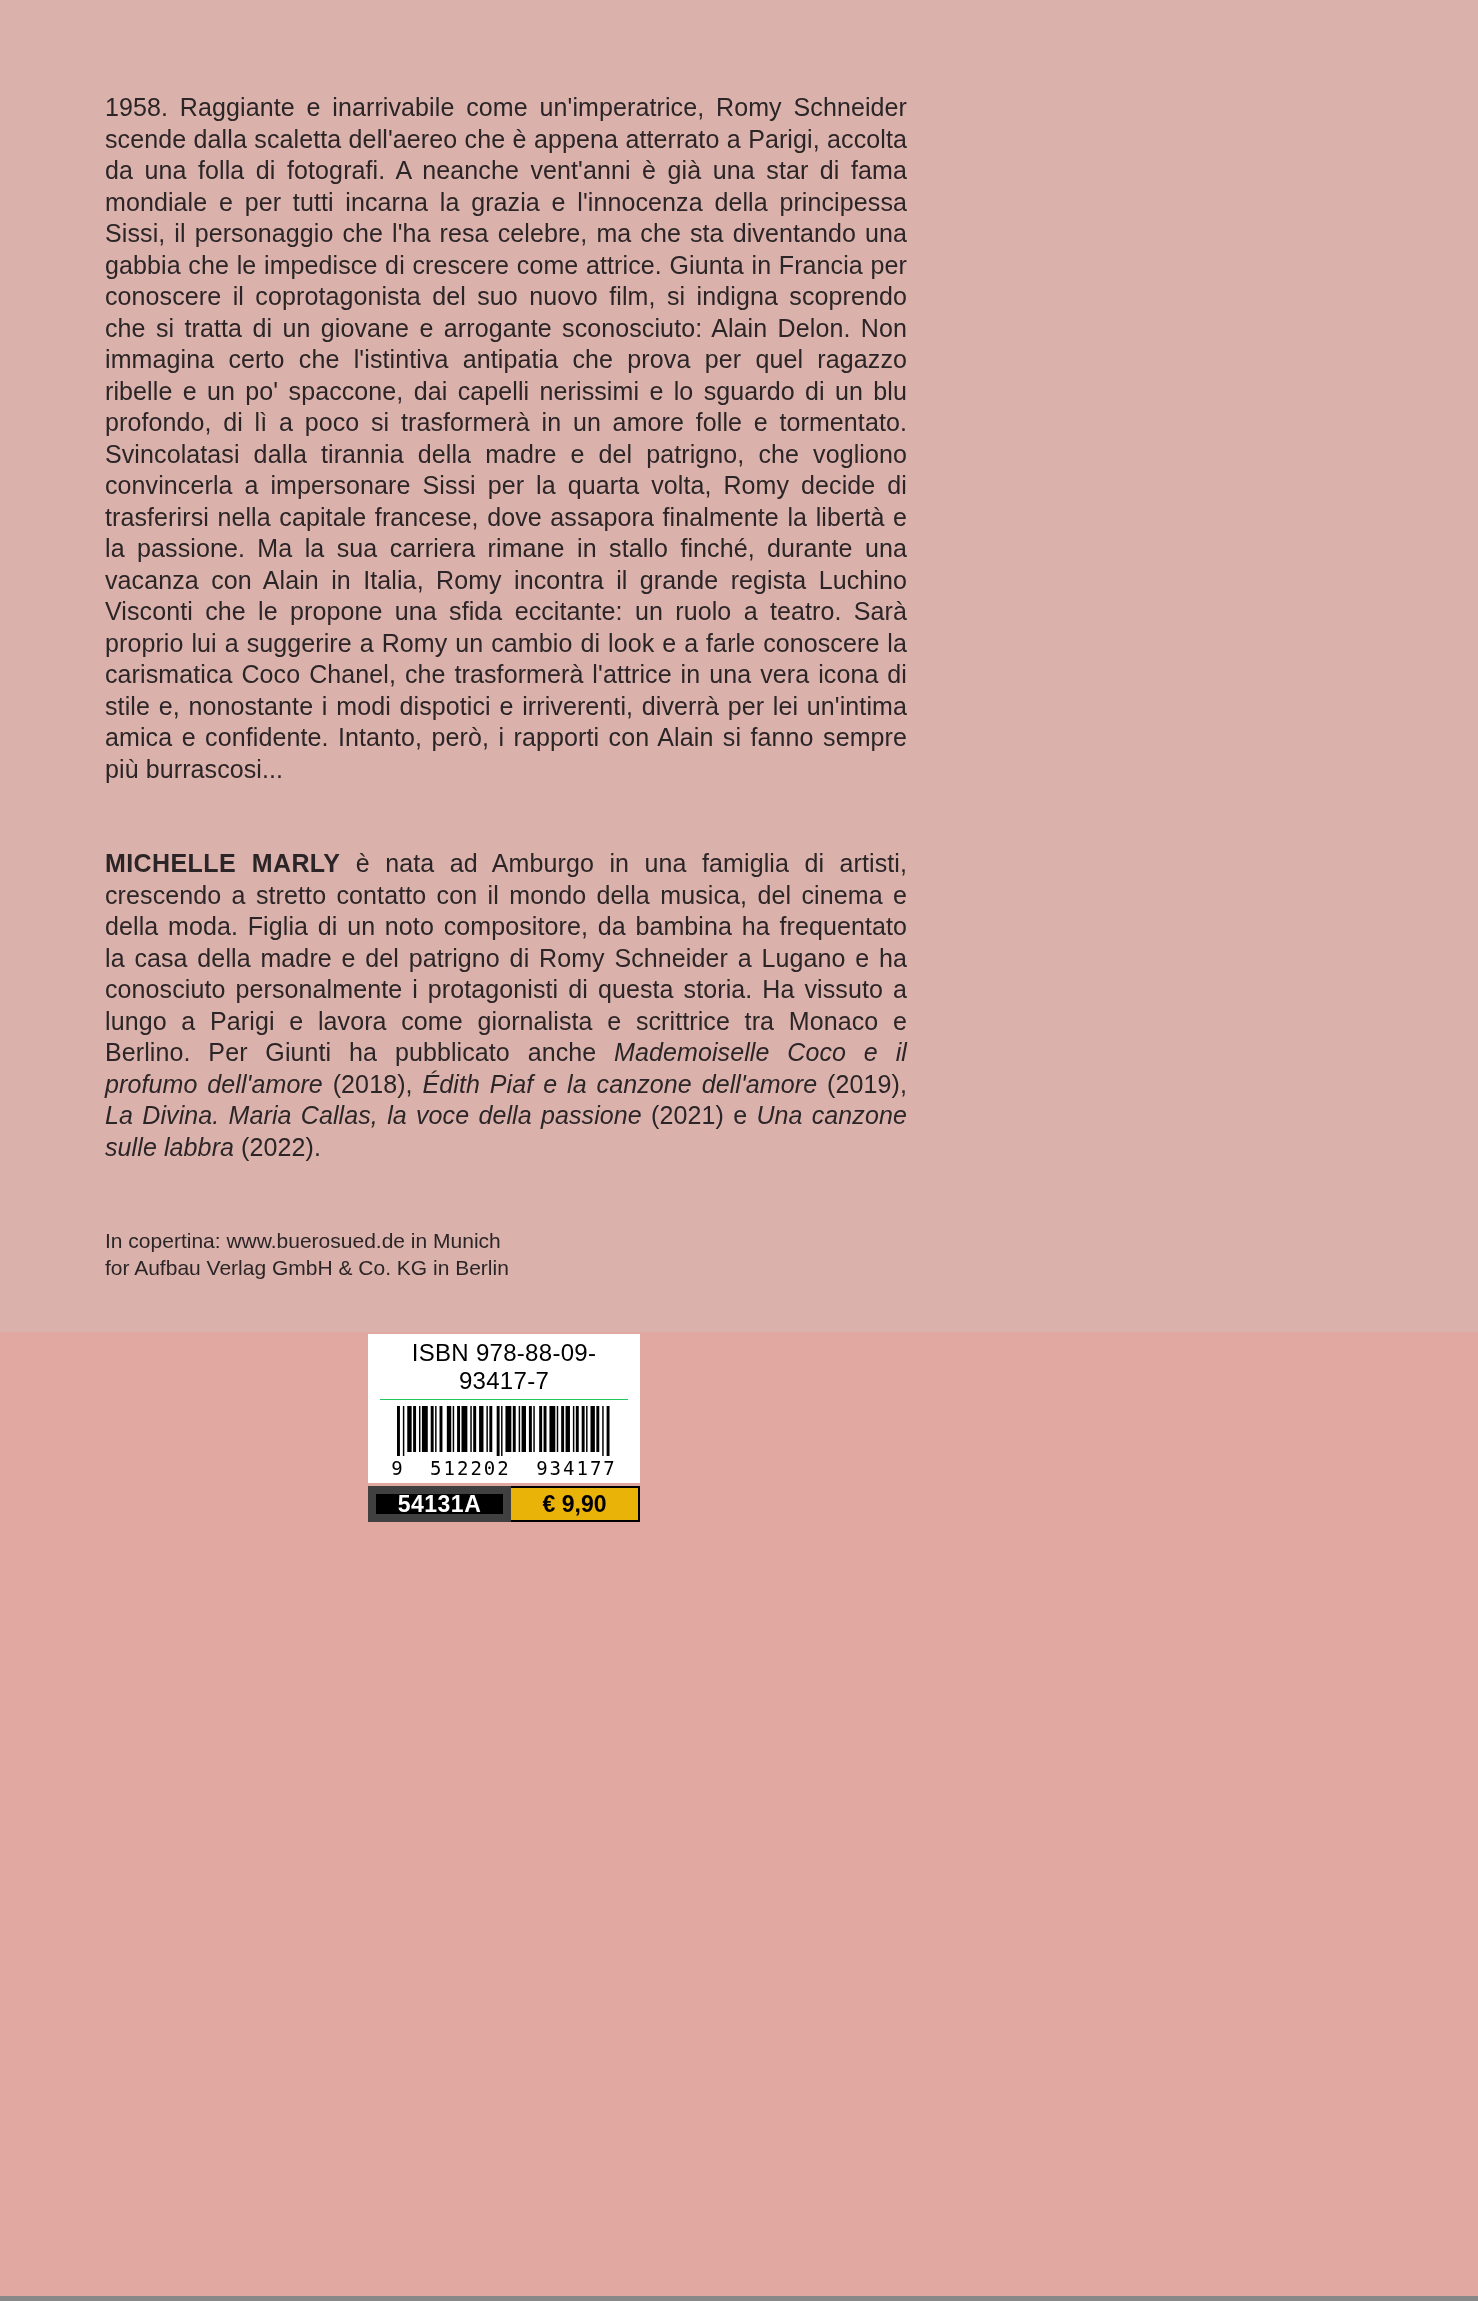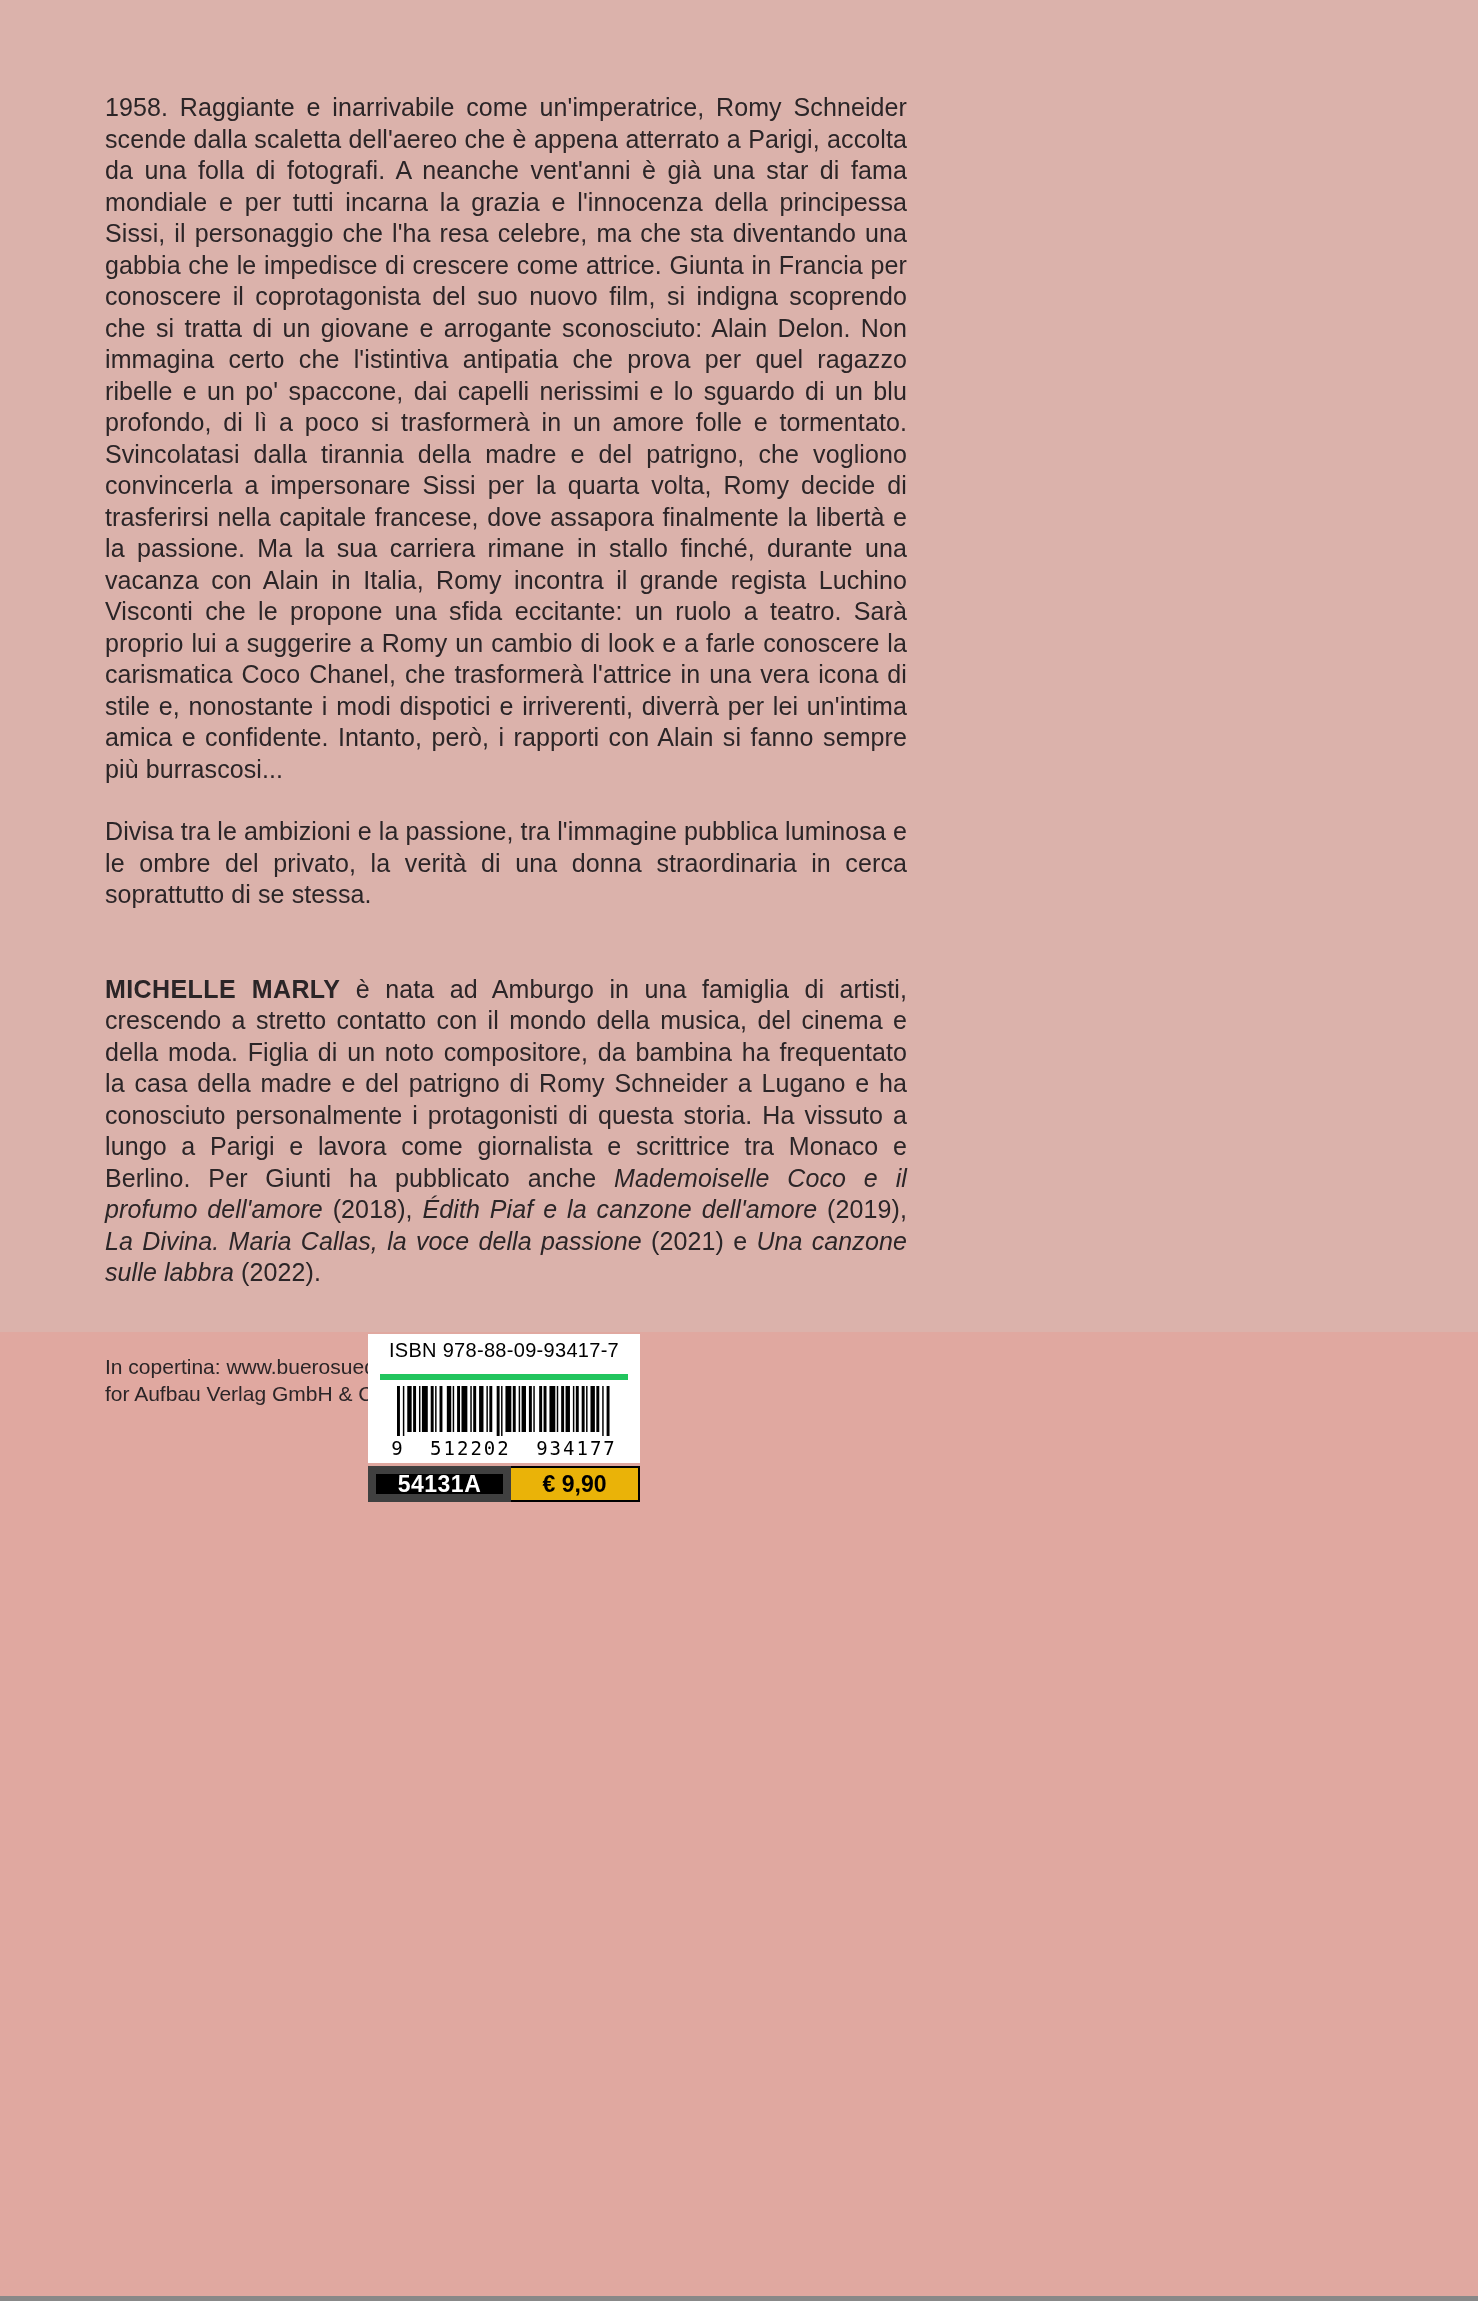--- a/index.html
+++ b/index.html
@@ -59,25 +59,25 @@
     left: 368px;
     top: 1334px;
     width: 272px;
   }
   .isbn-white {
     background: #ffffff;
     padding: 5px 12px 4px 12px;
     text-align: center;
   }
   .isbn-label {
-    font-size: 20px;
+    font-size: 24px;
     letter-spacing: 0.3px;
     color: #000;
-    padding-bottom: 12px;
-    border-bottom: 6px solid #22c55e;
+    padding-bottom: 4px;
+    border-bottom: 1px solid #22c55e;
   }
   .barcode {
     display: block;
     margin: 6px auto 0 auto;
   }
   .isbn-digits {
     font-family: "DejaVu Sans Mono", monospace;
     font-size: 19px;
     letter-spacing: 2px;
     word-spacing: 12px;
@@ -118,21 +118,20 @@
 </head>
 <body>
 
 <div class="cover">
 
   <div class="bottom-band"></div>
 
   <div class="text-col">
     <p class="body-text">1958. Raggiante e inarrivabile come un'imperatrice, Romy Schneider scende dalla scaletta dell'aereo che è appena atterrato a Parigi, accolta da una folla di fotografi. A neanche vent'anni è già una star di fama mondiale e per tutti incarna la grazia e l'innocenza della principessa Sissi, il personaggio che l'ha resa celebre, ma che sta diventando una gabbia che le impedisce di crescere come attrice. Giunta in Francia per conoscere il coprotagonista del suo nuovo film, si indigna scoprendo che si tratta di un giovane e arrogante sconosciuto: Alain Delon. Non immagina certo che l'istintiva antipatia che prova per quel ragazzo ribelle e un po' spaccone, dai capelli nerissimi e lo sguardo di un blu profondo, di lì a poco si trasformerà in un amore folle e tormentato. Svincolatasi dalla tirannia della madre e del patrigno, che vogliono convincerla a impersonare Sissi per la quarta volta, Romy decide di trasferirsi nella capitale francese, dove assapora finalmente la libertà e la passione. Ma la sua carriera rimane in stallo finché, durante una vacanza con Alain in Italia, Romy incontra il grande regista Luchino Visconti che le propone una sfida eccitante: un ruolo a teatro. Sarà proprio lui a suggerire a Romy un cambio di look e a farle conoscere la carismatica Coco Chanel, che trasformerà l'attrice in una vera icona di stile e, nonostante i modi dispotici e irriverenti, diverrà per lei un'intima amica e confidente. Intanto, però, i rapporti con Alain si fanno sempre più burrascosi...</p>
 
-    <p class="body-text para-gap">Divisa tra le ambizioni e la passione, tra l'immagine pubblica luminosa e le ombre del privato, la verità di una donna straordinaria in cerca soprattutto di se stessa.</p>
 
     <p class="body-text section-gap"><span class="author-name">MICHELLE MARLY</span><span> è nata ad Amburgo in una famiglia di artisti, crescendo a stretto contatto con il mondo della musica, del cinema e della moda. Figlia di un noto compositore, da bambina ha frequentato la casa della madre e del patrigno di Romy Schneider a Lugano e ha conosciuto personalmente i protagonisti di questa storia. Ha vissuto a lungo a Parigi e lavora come giornalista e scrittrice tra Monaco e Berlino. Per Giunti ha pubblicato anche </span><span class="book-title">Mademoiselle Coco e il profumo dell'amore</span><span> (2018), </span><span class="book-title">Édith Piaf e la canzone dell'amore</span><span> (2019), </span><span class="book-title">La Divina. Maria Callas, la voce della passione</span><span> (2021) e </span><span class="book-title">Una canzone sulle labbra</span><span> (2022).</span></p>
 
     <p class="credits">
       <span>In copertina: www.buerosued.de in Munich</span><br>
       <span>for Aufbau Verlag GmbH &amp; Co. KG in Berlin</span>
     </p>
   </div>
 
   <div class="isbn-block">

